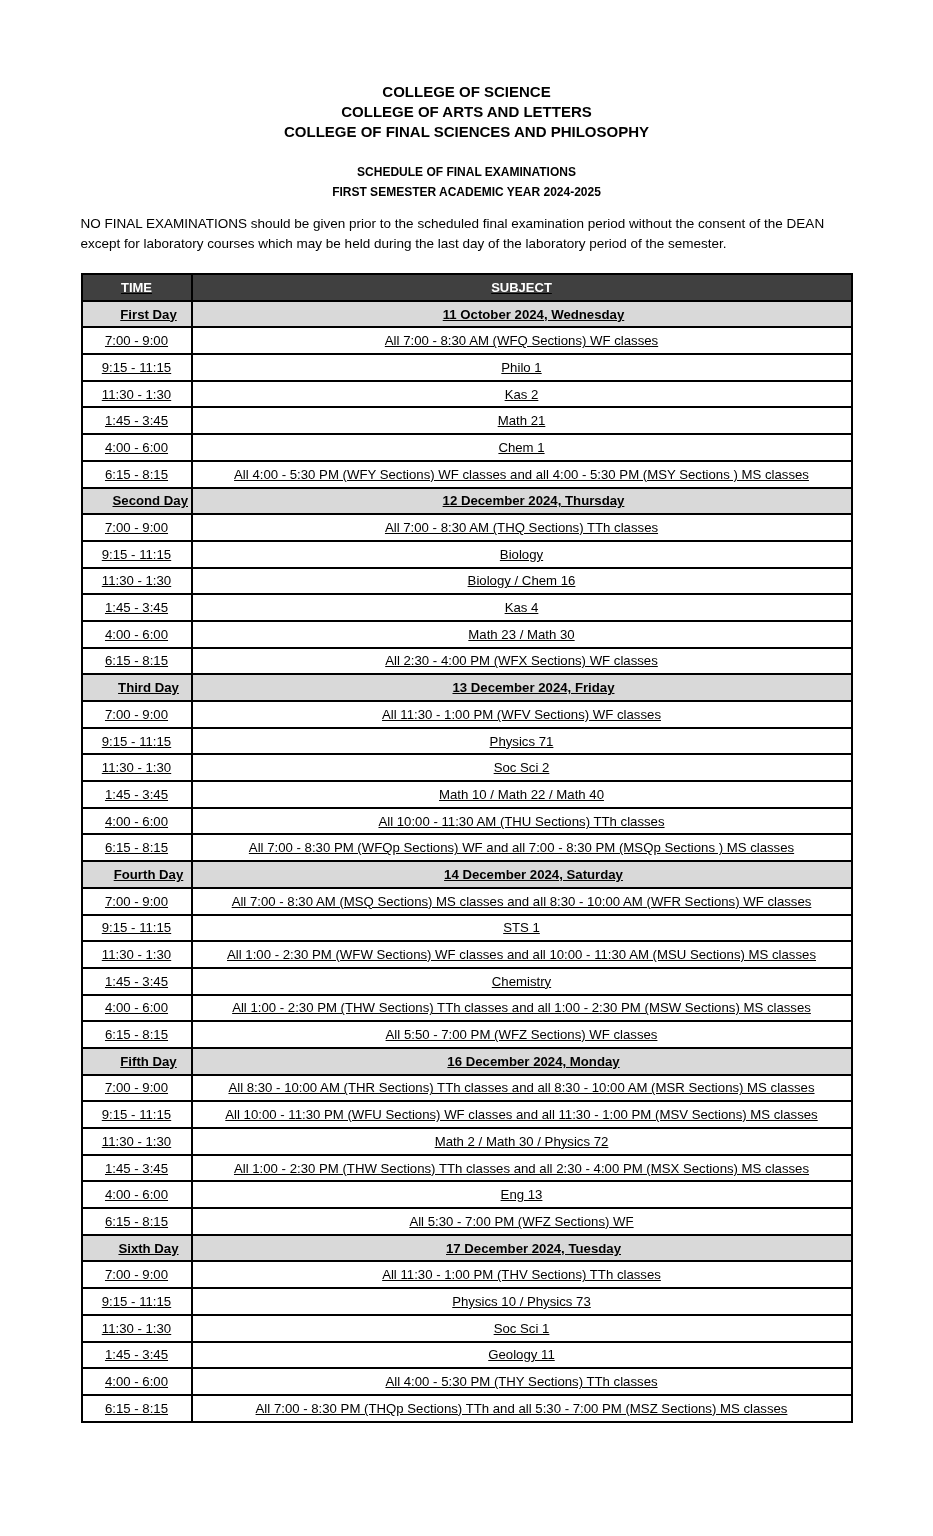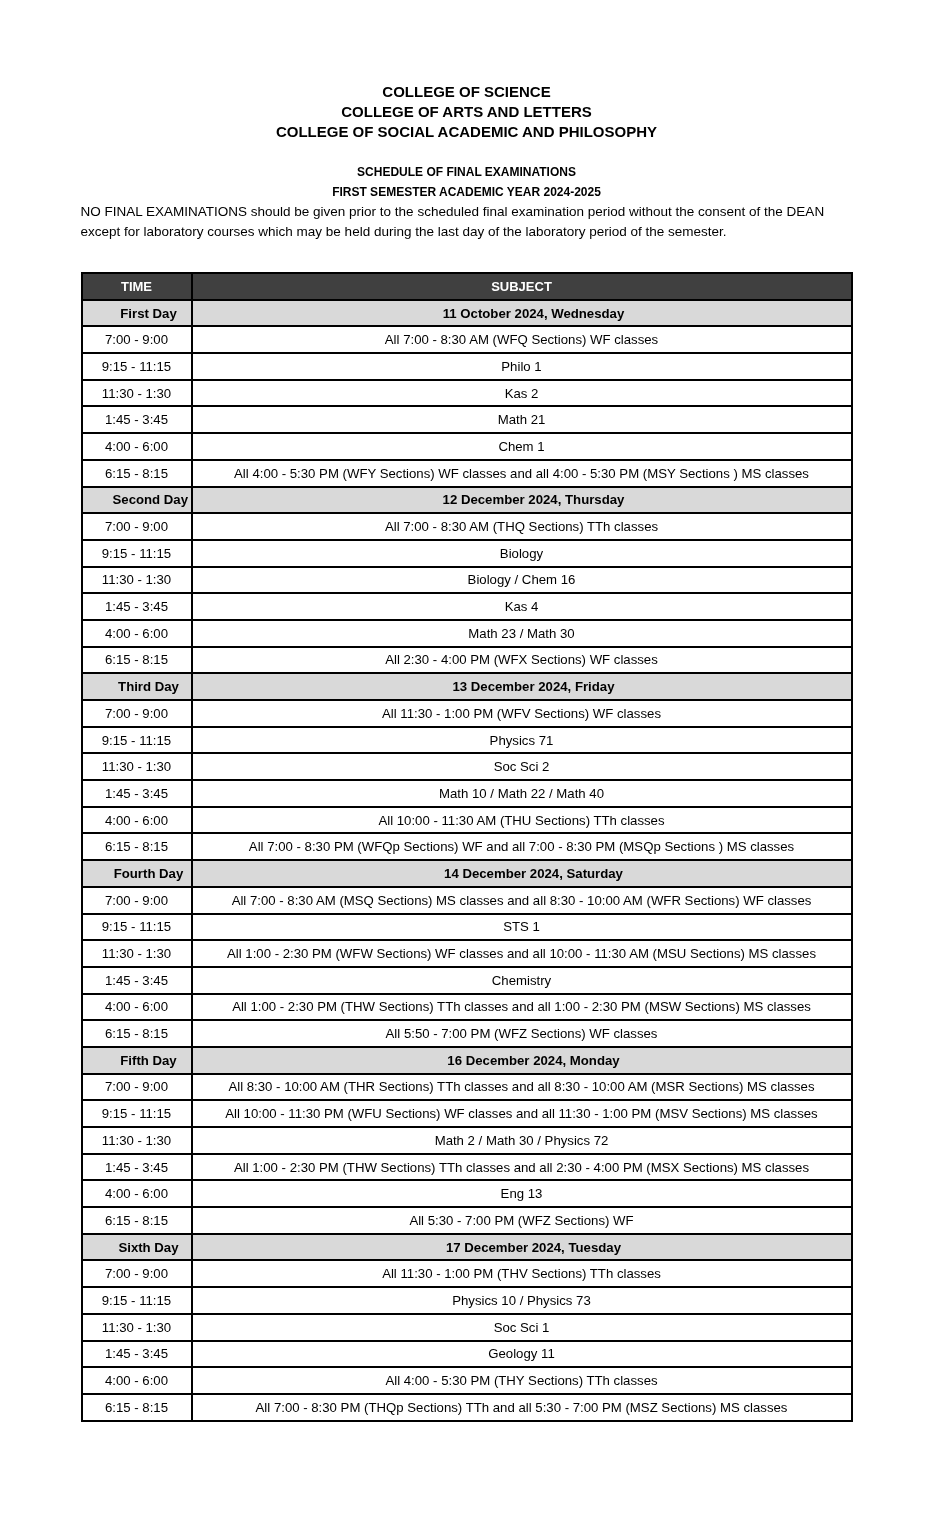--- a/index.html
+++ b/index.html
@@ -24,30 +24,31 @@
     line-height: 20px;
   }
   .title-block {
     text-align: center;
     font-weight: bold;
     font-size: 12px;
     line-height: 20px;
     margin-top: 20px;
   }
   .note {
-    margin-top: 0;
+    margin-top: 12px;
     font-size: 13.5px;
     line-height: 20px;
     text-align: left;
   }
   table.exam {
     border-collapse: collapse;
     table-layout: fixed;
     width: 772px;
-    margin-top: 30px;
+    margin-top: 19px;
+    text-decoration: underline;
   }
   table.exam col.c-time-col { width: 110px; }
   table.exam th, table.exam td {
     border: 2px solid var(--border, #000000);
     height: 24.7px;
     padding: 0 6px;
     text-align: center;
     vertical-align: middle;
     font-size: 13.2px;
     overflow: hidden;
@@ -67,21 +68,21 @@
   tr.exam-row td { background: #ffffff; font-weight: normal; }
 </style>
 </head>
 <body>
 
 <div class="doc">
 
   <div class="college-block">
     <div>COLLEGE OF SCIENCE</div>
     <div>COLLEGE OF ARTS AND LETTERS</div>
-    <div>COLLEGE OF SOCIAL ACADEMIC AND PHILOSOPHY</div>
+    <div>COLLEGE OF FINAL SCIENCES AND PHILOSOPHY</div>
   </div>
 
   <div class="title-block">
     <div>SCHEDULE OF FINAL EXAMINATIONS</div>
     <div>FIRST SEMESTER ACADEMIC YEAR 2024-2025</div>
   </div>
 
   <div class="note">NO FINAL EXAMINATIONS should be given prior to the scheduled final examination period without the consent of the DEAN except for laboratory courses which may be held during the last day of the laboratory period of the semester.</div>
 
   <table class="exam">

